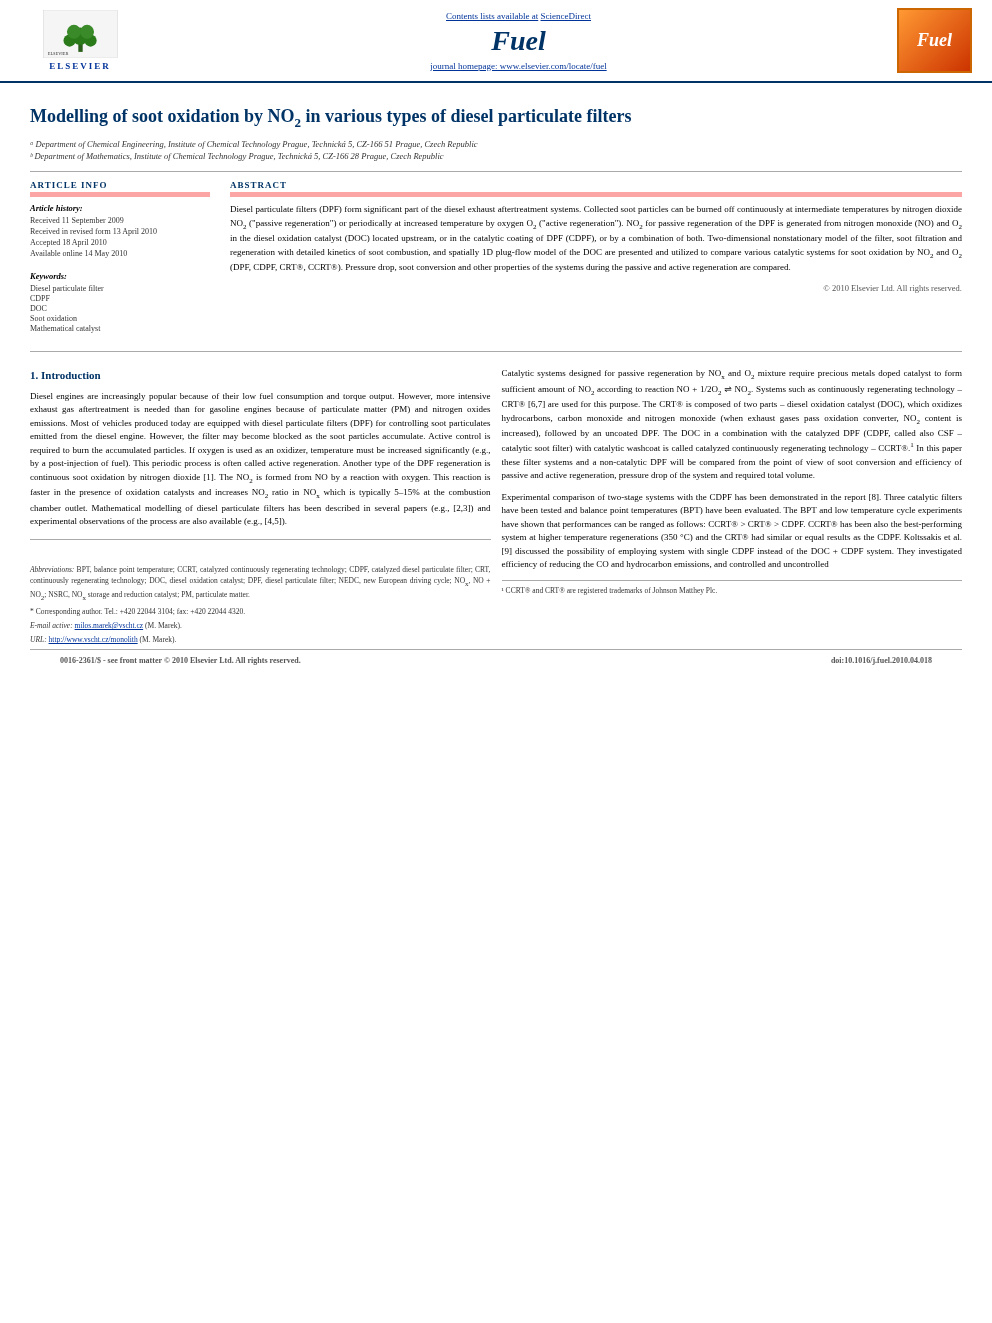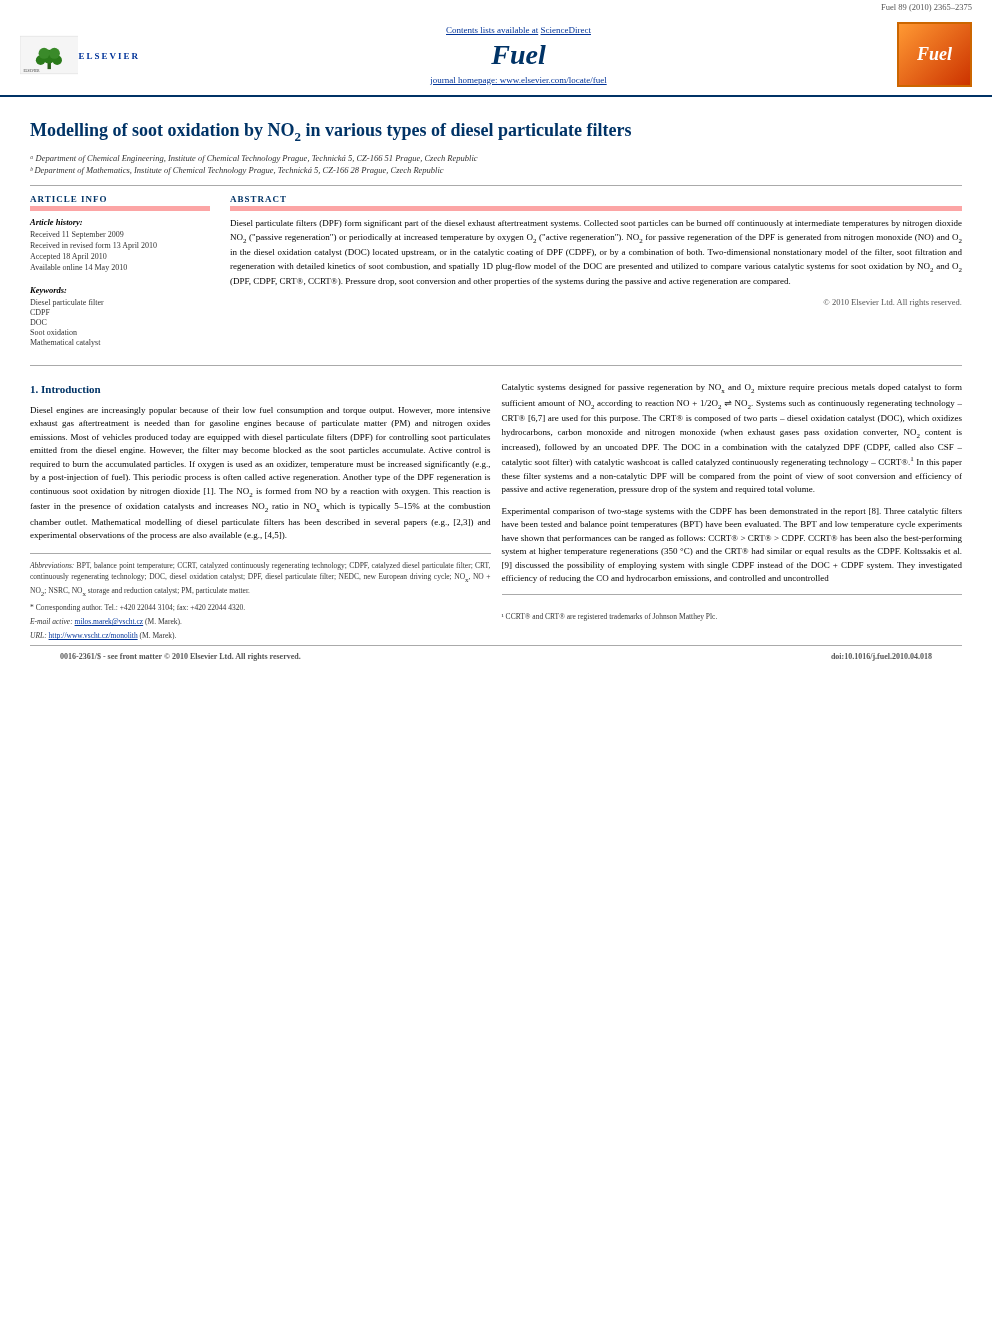--- a/index.html
+++ b/index.html
@@ -23,21 +23,21 @@
     .journal-header {
       display: flex;
       align-items: center;
       justify-content: space-between;
       padding: 8px 20px;
       border-bottom: 2px solid #003366;
     }
 
     .elsevier-logo {
       display: flex;
-      flex-direction: row;
+      flex-direction: column;
       align-items: center;
       width: 120px;
     }
 
     .elsevier-text {
       font-size: 9px;
       color: #003399;
       font-weight: bold;
       margin-top: 3px;
       letter-spacing: 2px;
@@ -249,21 +249,21 @@
     }
 
     .body-col sub, .body-col sup {
       font-size: 7px;
     }
 
     
     .footnote-area {
       border-top: 1px solid #aaa;
       margin-top: 10px;
-      padding-top: 6px;
+      padding-top: 24px;
       font-size: 7.5px;
       color: #333;
     }
 
     .footnote-area p {
       margin-bottom: 3px;
     }
 
     
     .bottom-bar {
@@ -280,35 +280,32 @@
     .elsevier-emblem {
       width: 85px;
       height: 48px;
     }
 
     .footnote-side {
       font-size: 7.5px;
       color: #333;
       border-top: 0.5px solid #aaa;
       margin-top: 8px;
-      padding-top: 16px;
+      padding-top: 4px;
     }
 
     .footnote-side p {
       margin-bottom: 2px;
     }
   </style>
 </head>
 <body>
 
 <div class="page-wrapper">
 
-  <div class="journal-ref">
-    <span>Fuel 89 (2010) 2365–2375</span>
-  </div>
 
   <div class="journal-header">
 
     <div class="elsevier-logo">
       <svg class="elsevier-emblem" viewBox="0 0 85 55" xmlns="http://www.w3.org/2000/svg">
 
         <rect width="85" height="55" fill="#f5f5f5" stroke="#ccc" stroke-width="0.5"></rect>
 
         <rect x="40" y="38" width="5" height="10" fill="#2a5e1a"></rect>
 

